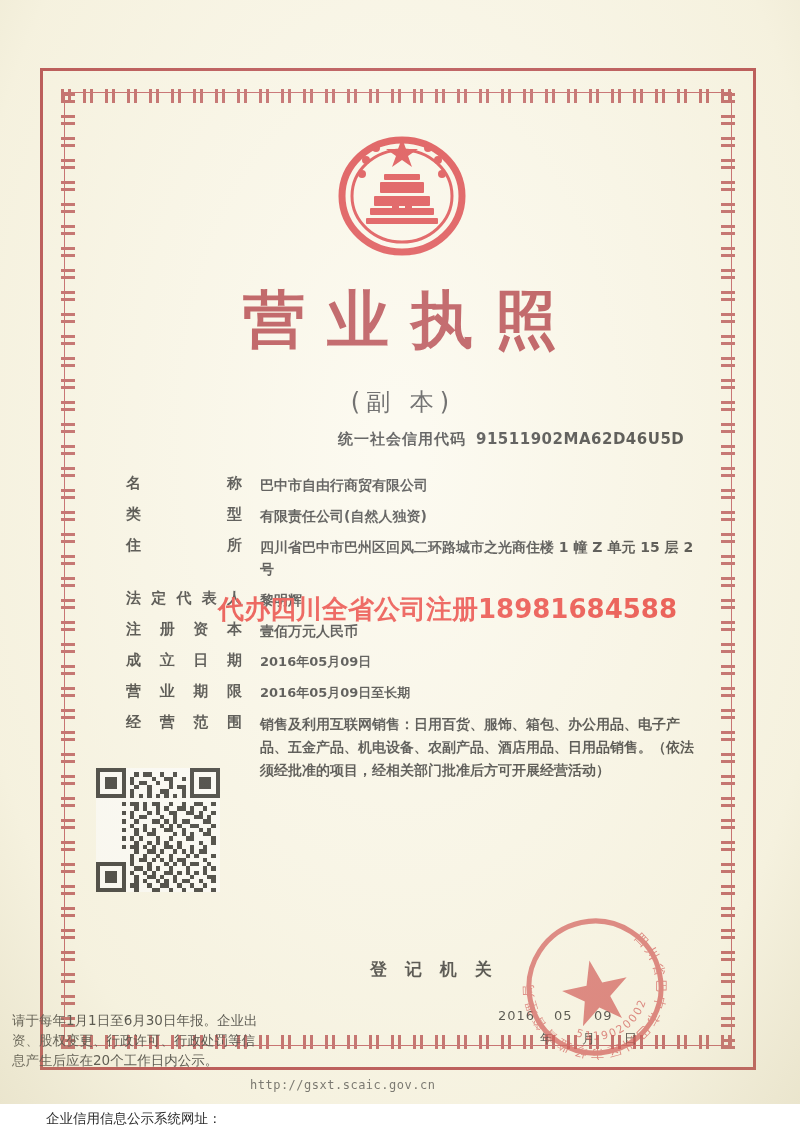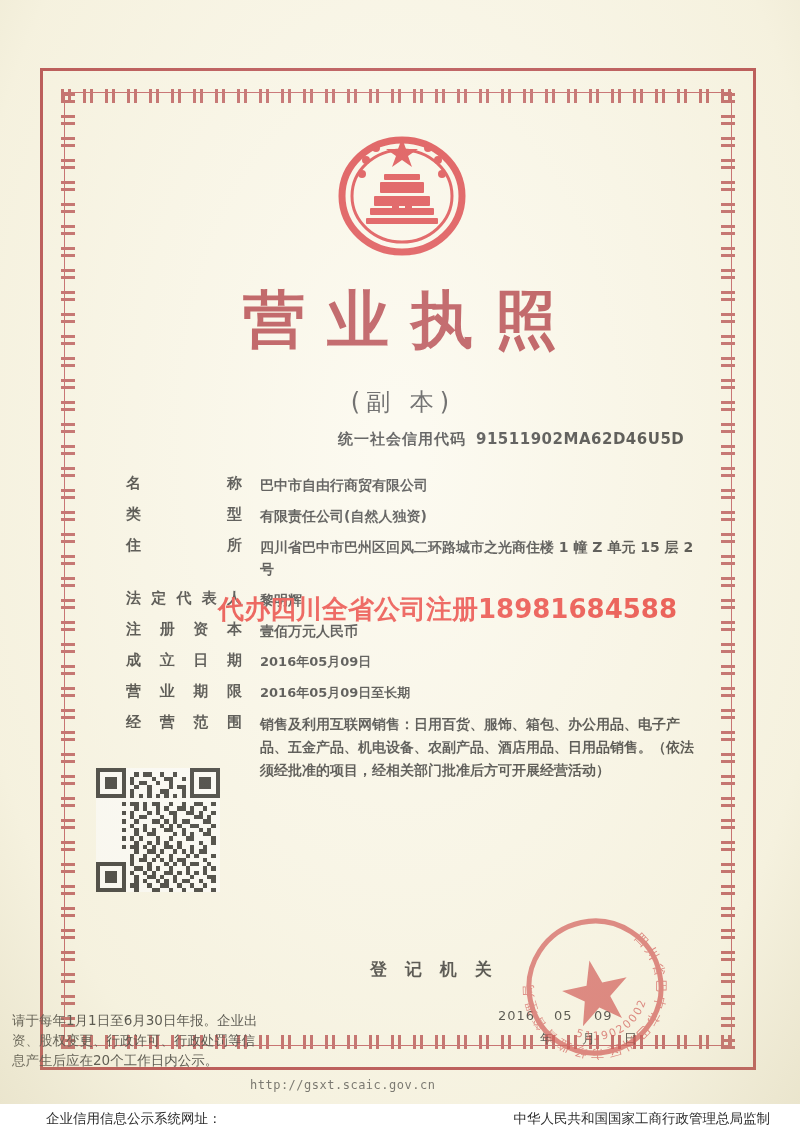--- a/index.html
+++ b/index.html
@@ -576,14 +576,13 @@
 
   <div class="notice">请于每年1月1日至6月30日年报。企业出资、股权变更、行政许可、行政处罚等信息产生后应在20个工作日内公示。</div>
 
   <div class="website">http://gsxt.scaic.gov.cn</div>
 
   <div class="paper-shade"></div>
 </div>
 
 <div class="footer">
   <div class="left">企业信用信息公示系统网址：</div>
-  <div class="right">中华人民共和国国家工商行政管理总局监制</div>
 </div>
 
 </body></html>

